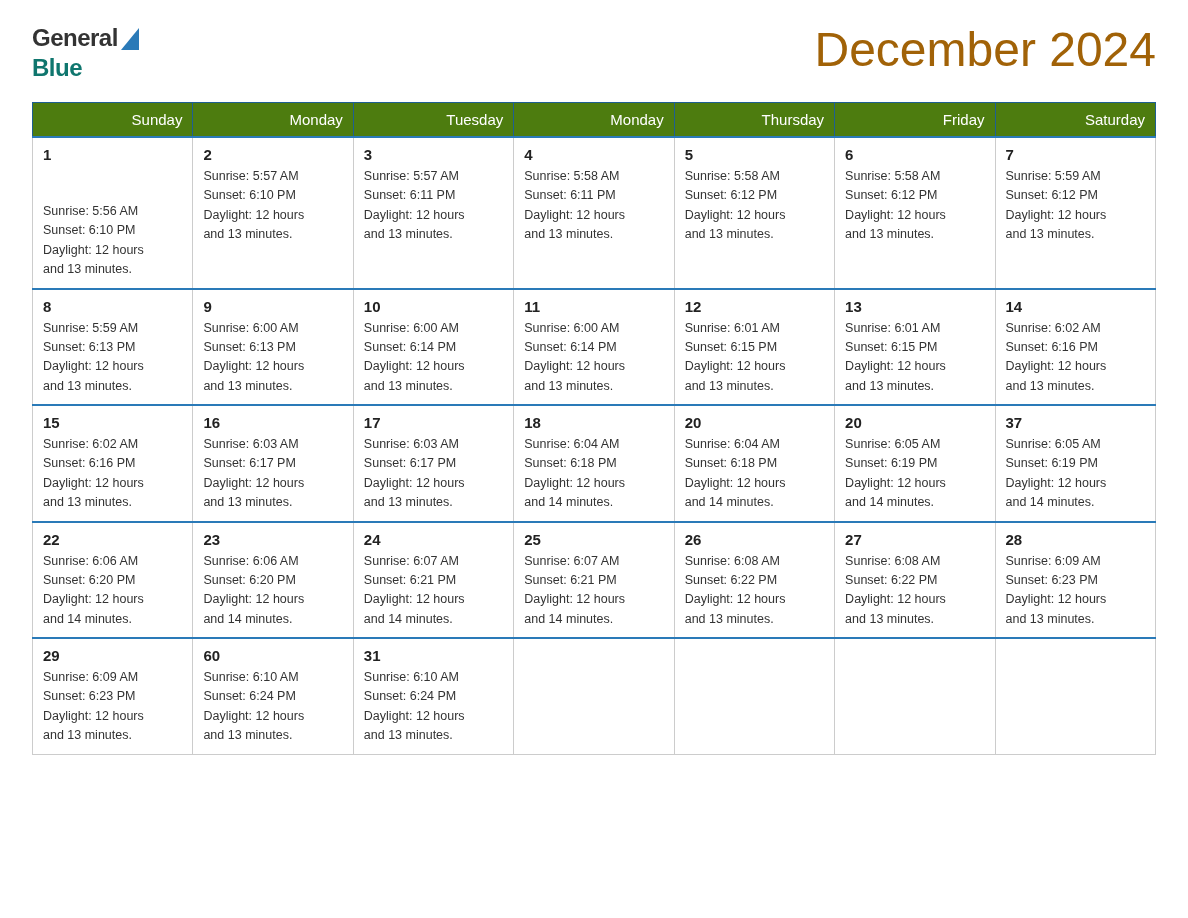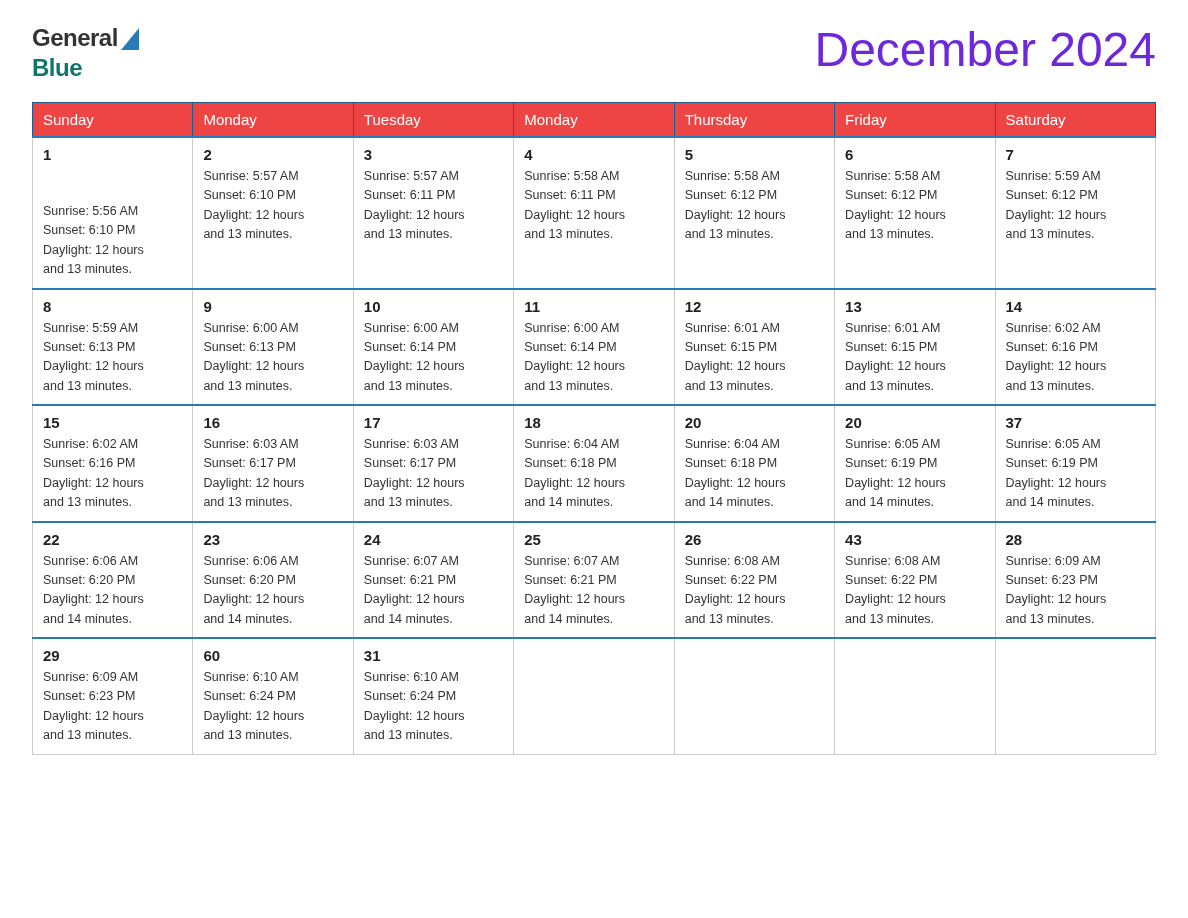--- a/index.html
+++ b/index.html
@@ -15,41 +15,41 @@
       justify-content: space-between;
       align-items: flex-start;
       margin-bottom: 20px;
     }
     .title-area {
       text-align: right;
     }
     .title-area h1 {
       font-size: 48px;
       font-weight: normal;
-      color: #6d28d9;
+      color: #a16207;
       line-height: 1.1;
     }
     .title-area h2 {
       font-size: 22px;
       font-weight: normal;
       color: #444;
       margin-top: 4px;
     }
     .calendar {
       width: 100%;
       border-collapse: collapse;
       border: 1px solid #ccc;
     }
     .calendar thead tr th {
-      background-color: #ef4444;
+      background-color: #4d7c0f;
       color: #fff;
       font-size: 15px;
       font-weight: normal;
       padding: 8px 10px;
-      text-align: left;
+      text-align: right;
       border: 1px solid #1e5f91;
     }
     .calendar tbody tr td {
       vertical-align: top;
       padding: 8px 10px;
       font-size: 13px;
       color: #333;
       border: 1px solid #ccc;
       width: calc(100% / 7);
       min-height: 90px;
@@ -300,21 +300,21 @@
 and 14 minutes.</div>
         </td>
         <td>
           <span class="day-number">26</span>
           <div class="day-info" style="white-space: pre-line;">Sunrise: 6:08 AM
 Sunset: 6:22 PM
 Daylight: 12 hours
 and 13 minutes.</div>
         </td>
         <td>
-          <span class="day-number">43</span>
+          <span class="day-number">27</span>
           <div class="day-info" style="white-space: pre-line;">Sunrise: 6:08 AM
 Sunset: 6:22 PM
 Daylight: 12 hours
 and 13 minutes.</div>
         </td>
         <td>
           <span class="day-number">28</span>
           <div class="day-info" style="white-space: pre-line;">Sunrise: 6:09 AM
 Sunset: 6:23 PM
 Daylight: 12 hours

